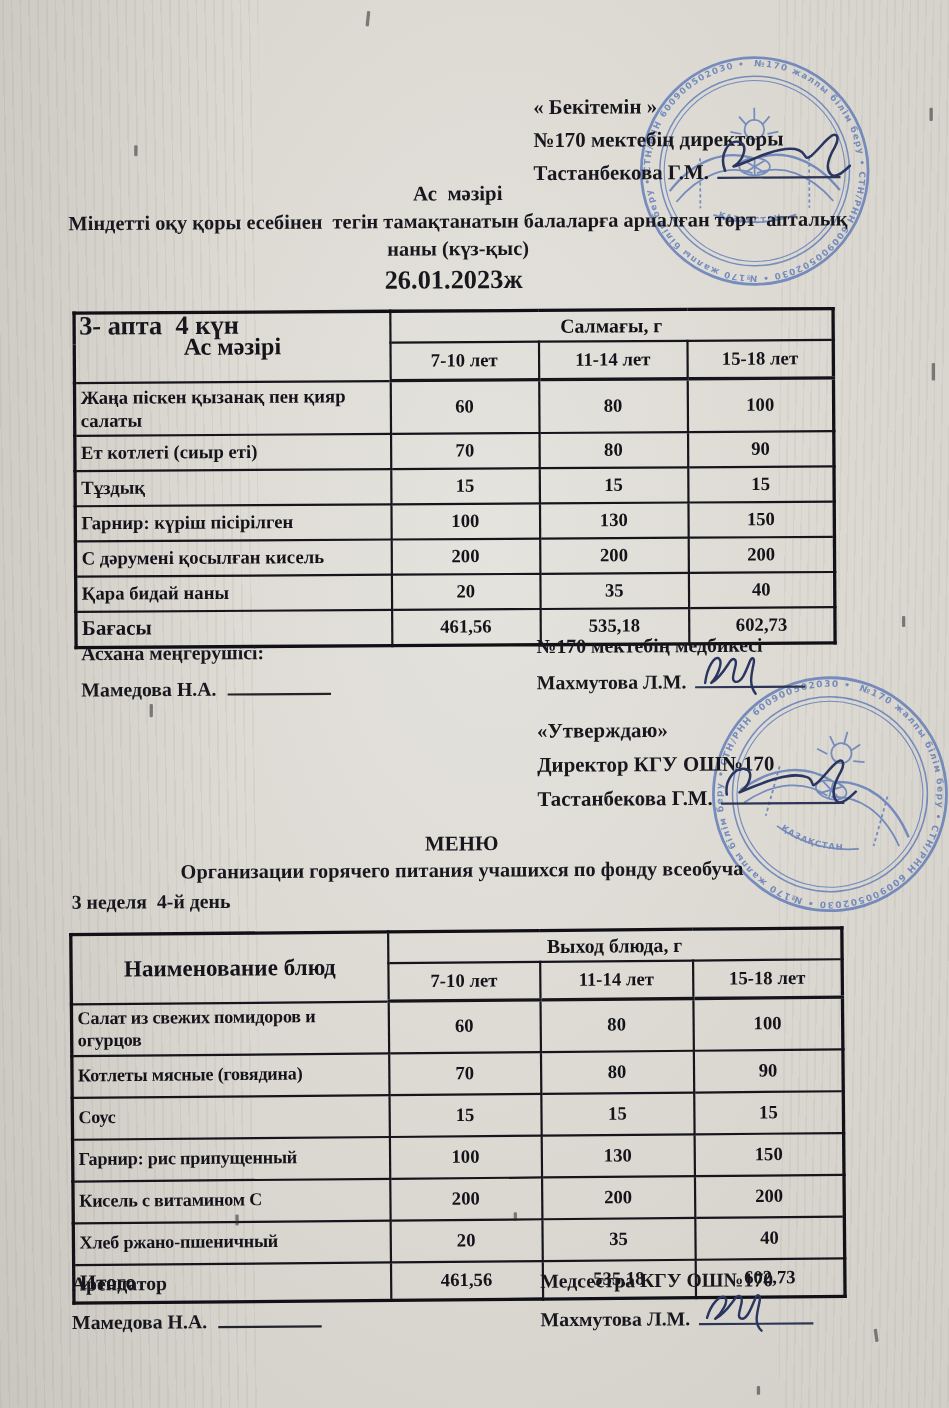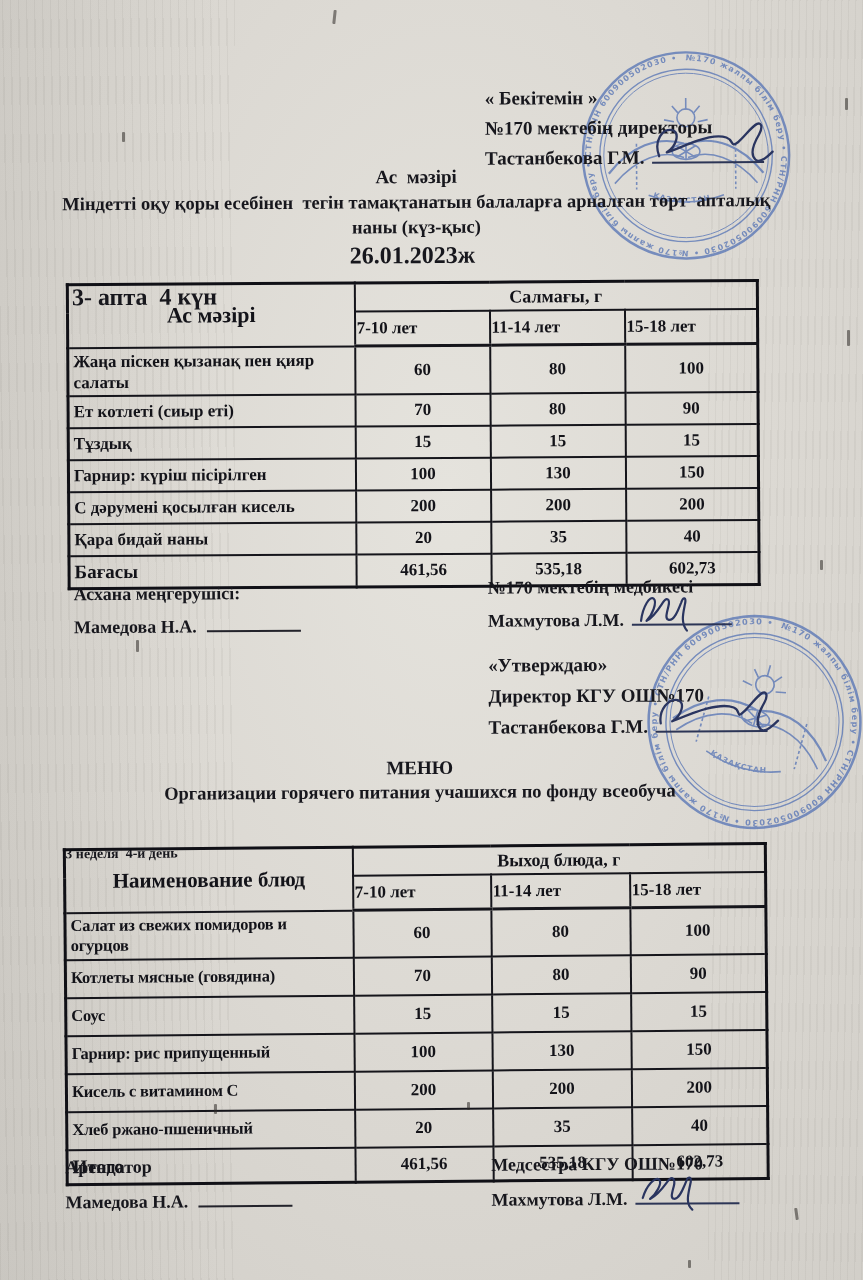--- a/index.html
+++ b/index.html
@@ -27,32 +27,32 @@
   #subKk1{top:192px;font-size:18.5px;}
   #subKk2{top:217px;font-size:18.5px;}
   #weekKk{left:74px;top:242px;font-size:24px;margin-top:40px;}
   #dateKk{left:352px;top:242px;font-size:24px;}
 
   #sigMidLeft{left:74px;top:576px;font-size:18px;line-height:33px;}
   #sigMidRight{left:488px;top:572px;font-size:18px;line-height:33px;}
   #approveRu{left:488px;top:650px;font-size:19px;line-height:31px;}
   #menuTitle{top:757px;font-size:19px;}
   #menuSub{top:782px;font-size:18.5px;}
-  #weekRu{left:64px;top:808px;font-size:14px;margin-top:36px;}
+  #weekRu{left:64px;top:808px;font-size:18px;}
   #sigBotLeft{left:62px;top:1148px;font-size:18px;line-height:35px;}
   #sigBotRight{left:488px;top:1148px;font-size:18px;line-height:35px;}
 
   
   table.menu-table{border-collapse:collapse;position:absolute;table-layout:fixed;
     background:transparent;color:#131319;}
   table.menu-table td{border:2px solid #15151b;vertical-align:middle;}
   table.menu-table{border:3px solid #101016;}
   td.h-name{font-size:22px;text-align:center;}
   td.h-group{font-size:18px;text-align:center;height:24px;border-bottom-width:2px;}
-  tr.age-row td{font-size:17px;text-align:left;height:30px;border-bottom-width:3px;}
+  tr.age-row td{font-size:17px;text-align:center;height:30px;border-bottom-width:3px;}
   td.name{font-size:17px;text-align:left;padding:2px 4px;line-height:1.25;}
   td.val{font-size:17px;text-align:center;}
   td.total-label{font-size:19px;text-align:left;padding:2px 4px;}
   #t1{left:68px;top:281px;}
   #t1 tbody td{height:26px;}
   #t1 tbody tr:first-child td{height:42px;}
   #t1 tfoot td{height:26px;}
   #t2{left:62px;top:845px;transform:rotate(-0.15deg);}
   #t2 tbody td{height:32px;}
   #t2 td.name{font-size:16.5px;letter-spacing:-0.2px;}

